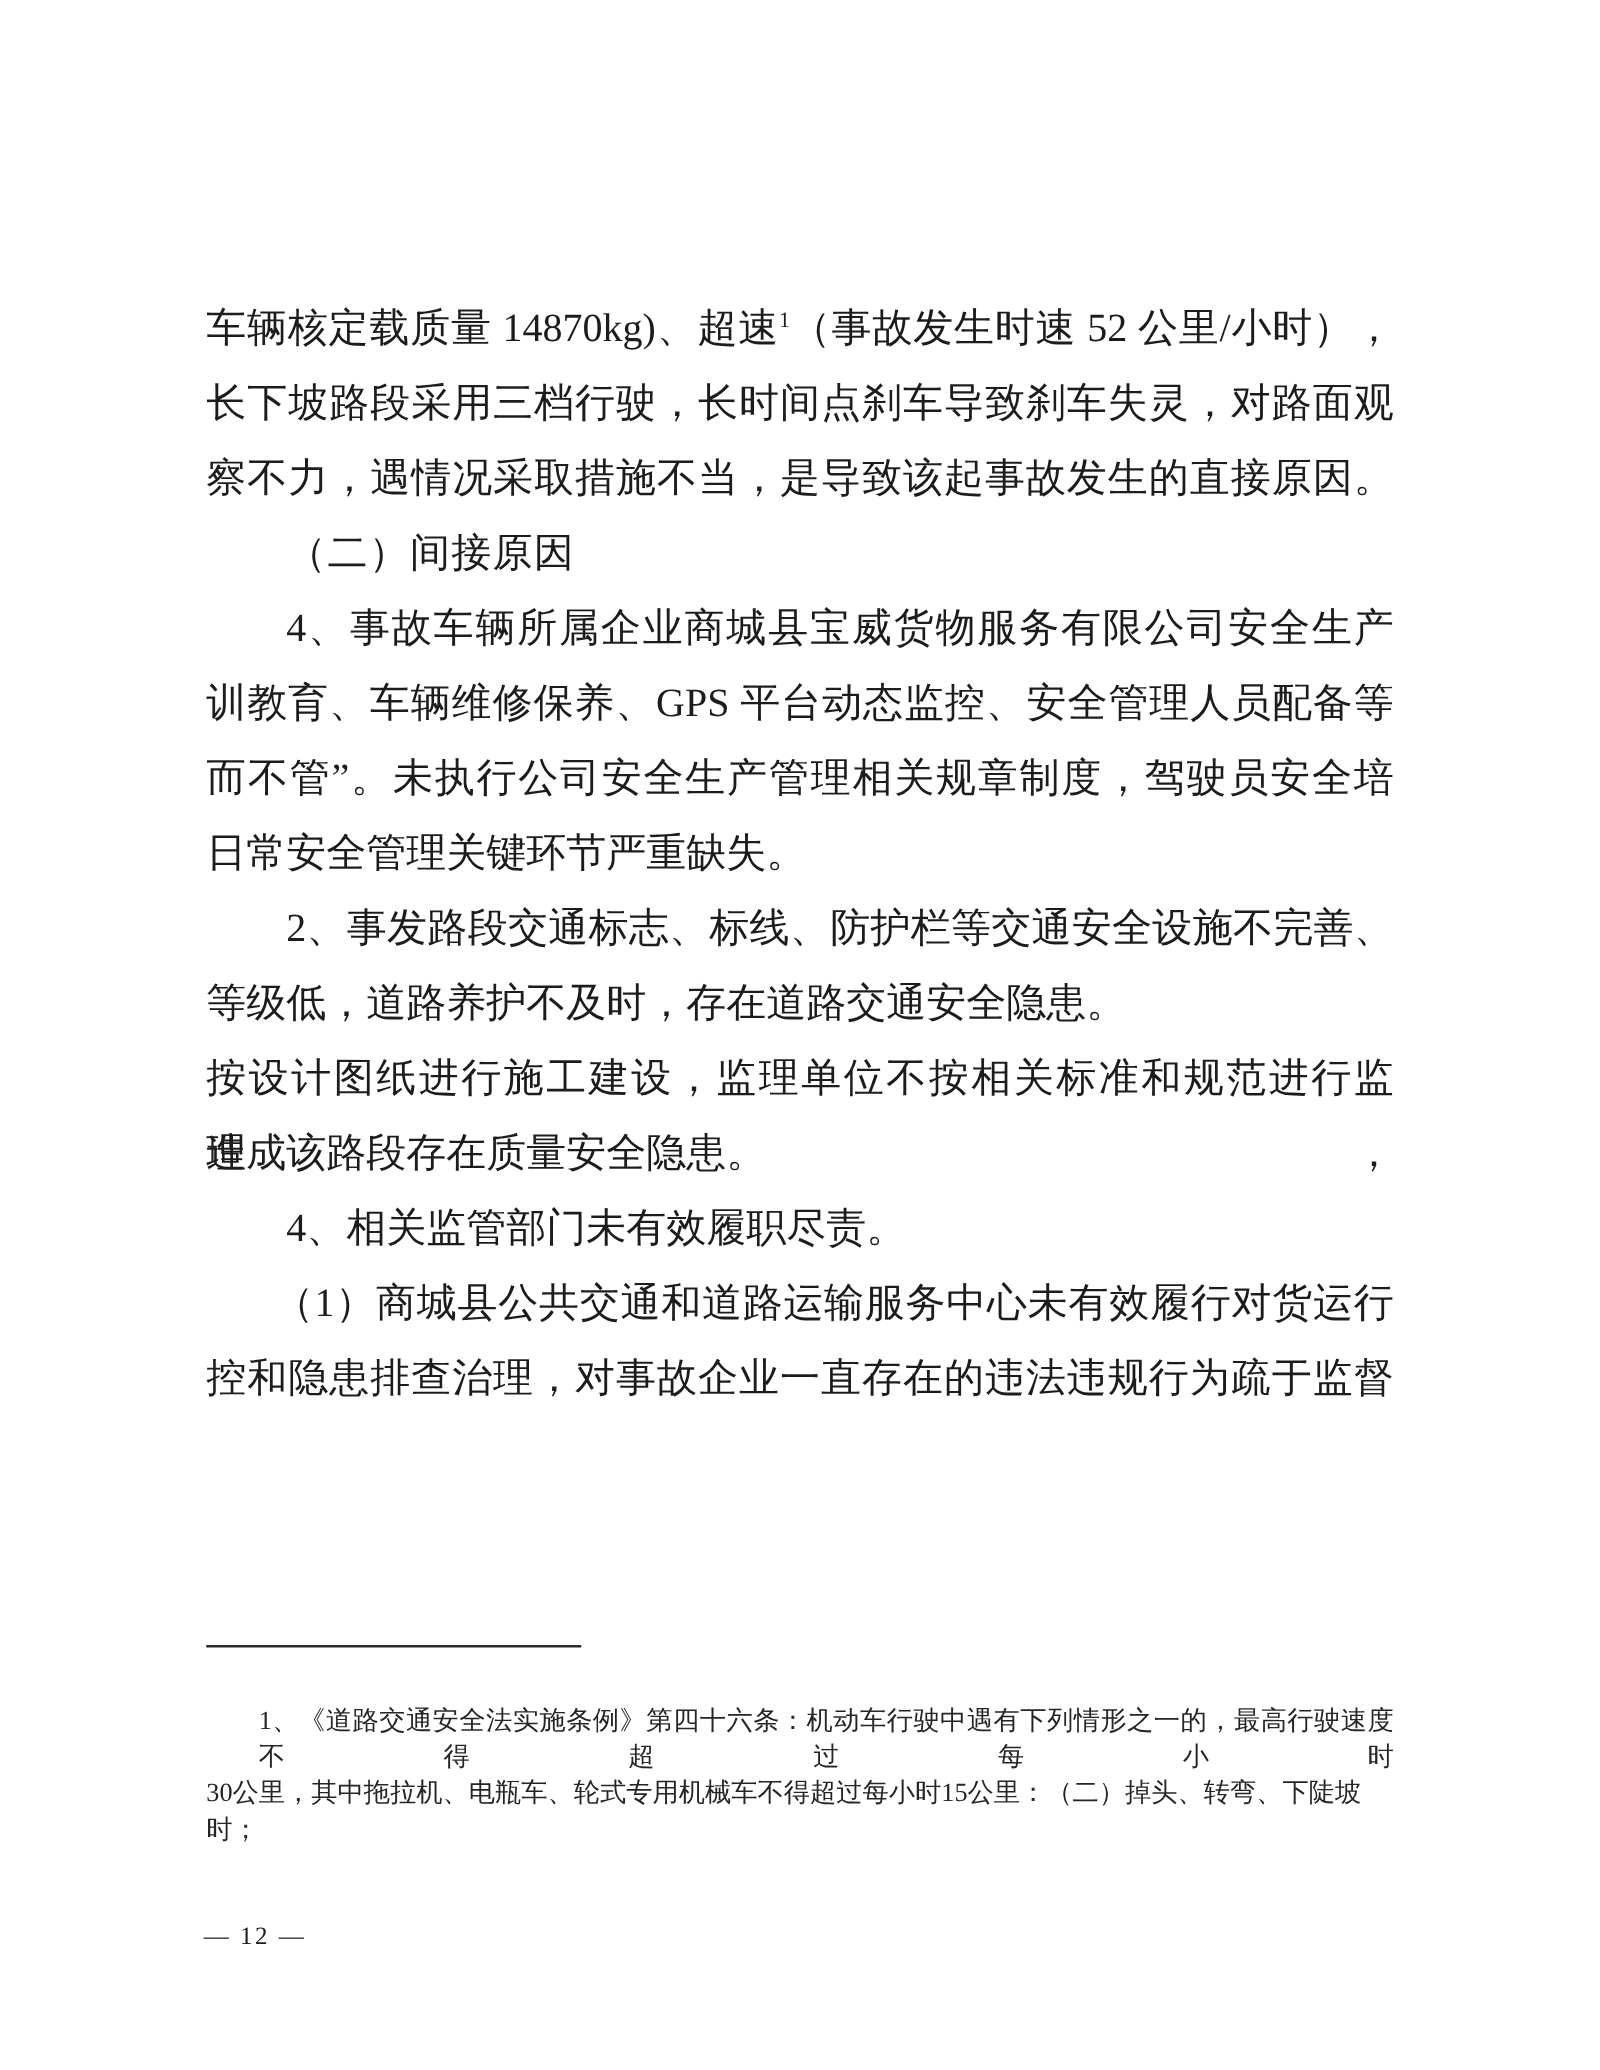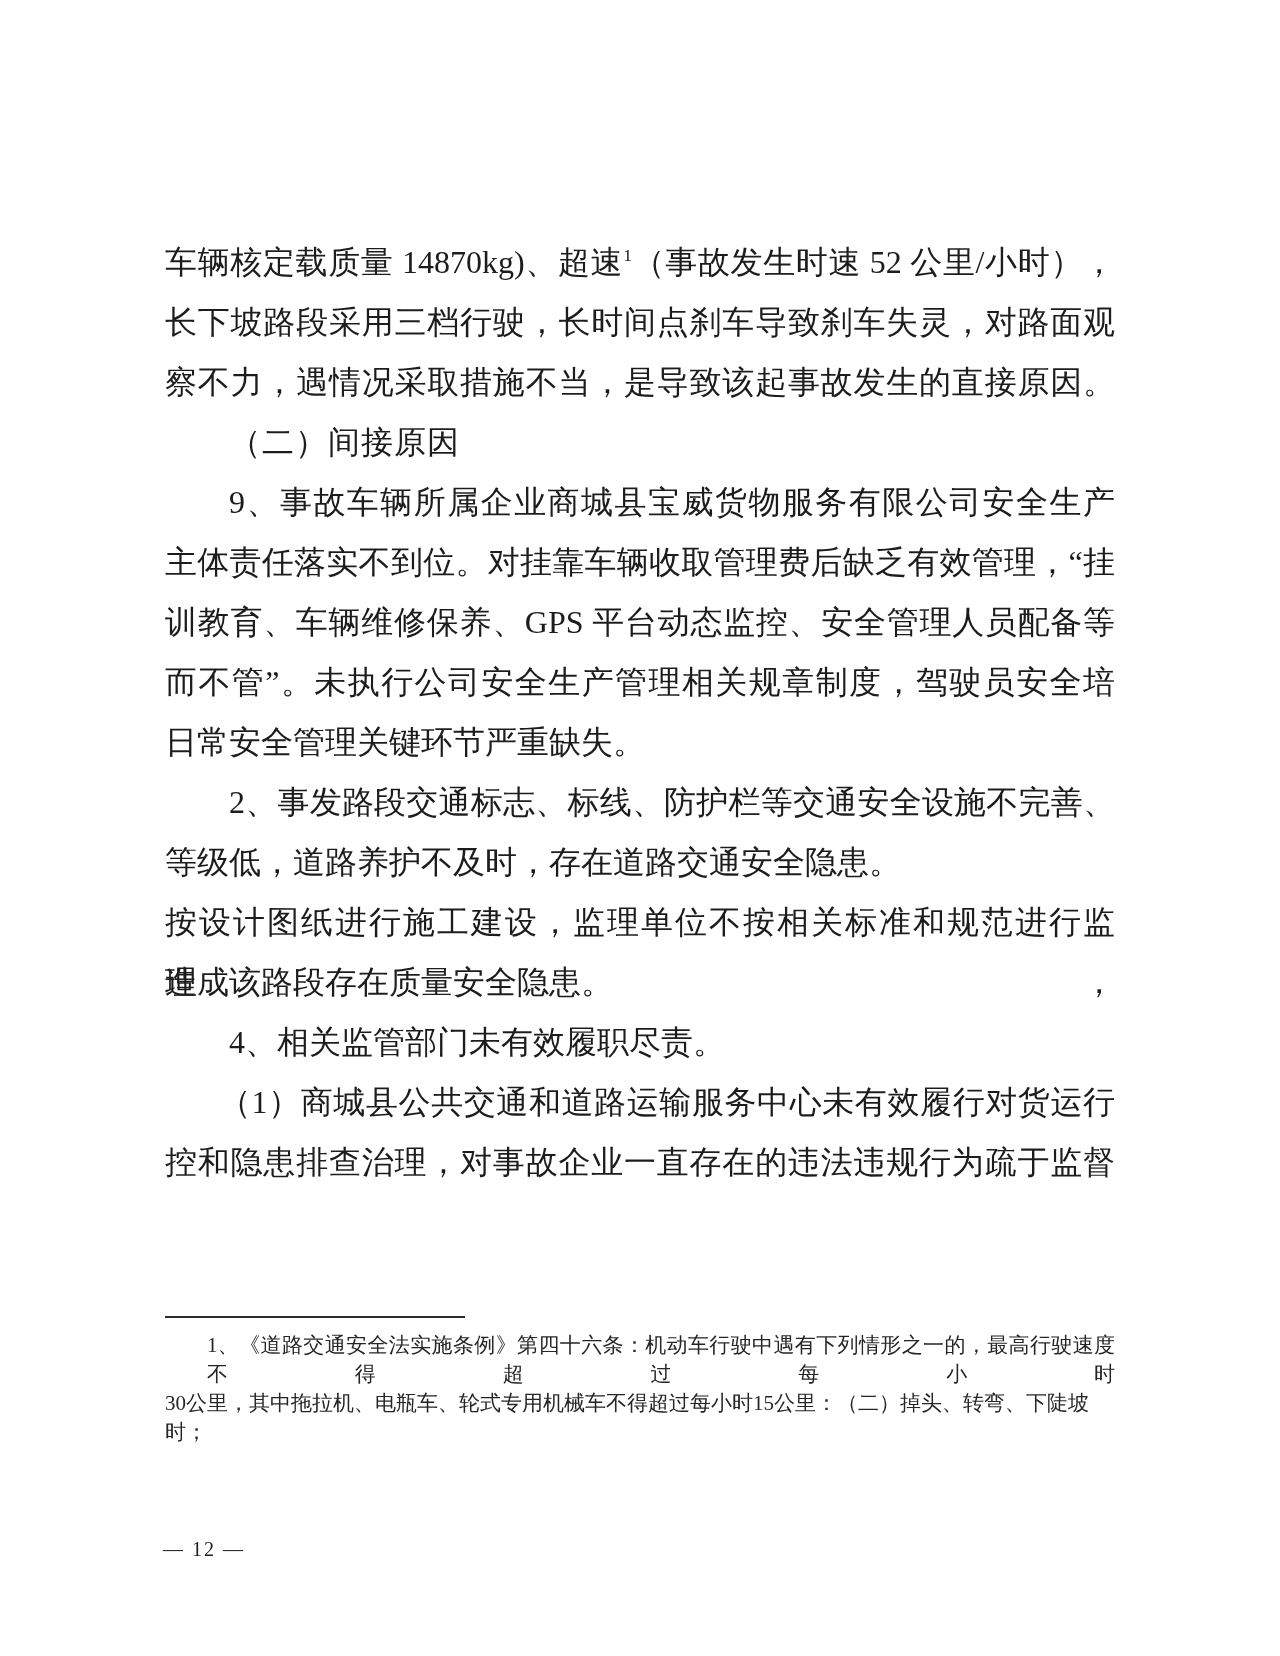--- a/index.html
+++ b/index.html
@@ -49,21 +49,21 @@
     position: absolute;
     left: 165px;
     top: 1316px;
     width: 300px;
     height: 0;
     border-top: 2px solid #2b2b2b;
   }
   .footnote {
     position: absolute;
     left: 165px;
-    top: 1331px;
+    top: 1362px;
     width: 950px;
   }
   .footnote .fline {
     min-height: 29px;
     line-height: 29px;
     font-size: 21px;
     color: #252525;
   }
   .footnote .fline.justify {
     text-align: justify;
@@ -82,22 +82,21 @@
 </style>
 </head>
 <body>
 
 <div class="page">
   <div class="body-text" id="body-lines">
       <div class="line justify"><span>车辆核定载质量 14870kg)、超速</span><sup>1</sup><span>（事故发生时速 52 公里/小时），</span></div>
       <div class="line justify">长下坡路段采用三档行驶，长时间点刹车导致刹车失灵，对路面观</div>
       <div class="line justify">察不力，遇情况采取措施不当，是导致该起事故发生的直接原因。</div>
       <div class="line bold indent-2">（二）间接原因</div>
-      <div class="line justify indent-2">9、事故车辆所属企业商城县宝威货物服务有限公司安全生产</div>
-      <div class="line justify">主体责任落实不到位。对挂靠车辆收取管理费后缺乏有效管理，“挂</div>
+      <div class="line justify indent-2">4、事故车辆所属企业商城县宝威货物服务有限公司安全生产</div>
       <div class="line justify">训教育、车辆维修保养、GPS 平台动态监控、安全管理人员配备等</div>
       <div class="line justify">而不管”。未执行公司安全生产管理相关规章制度，驾驶员安全培</div>
       <div class="line">日常安全管理关键环节严重缺失。</div>
       <div class="line justify indent-2">2、事发路段交通标志、标线、防护栏等交通安全设施不完善、</div>
       <div class="line">等级低，道路养护不及时，存在道路交通安全隐患。</div>
       <div class="line justify">按设计图纸进行施工建设，监理单位不按相关标准和规范进行监理，</div>
       <div class="line">造成该路段存在质量安全隐患。</div>
       <div class="line indent-2">4、相关监管部门未有效履职尽责。</div>
       <div class="line justify indent-paren">（1）商城县公共交通和道路运输服务中心未有效履行对货运行</div>
       <div class="line justify">控和隐患排查治理，对事故企业一直存在的违法违规行为疏于监督</div>

